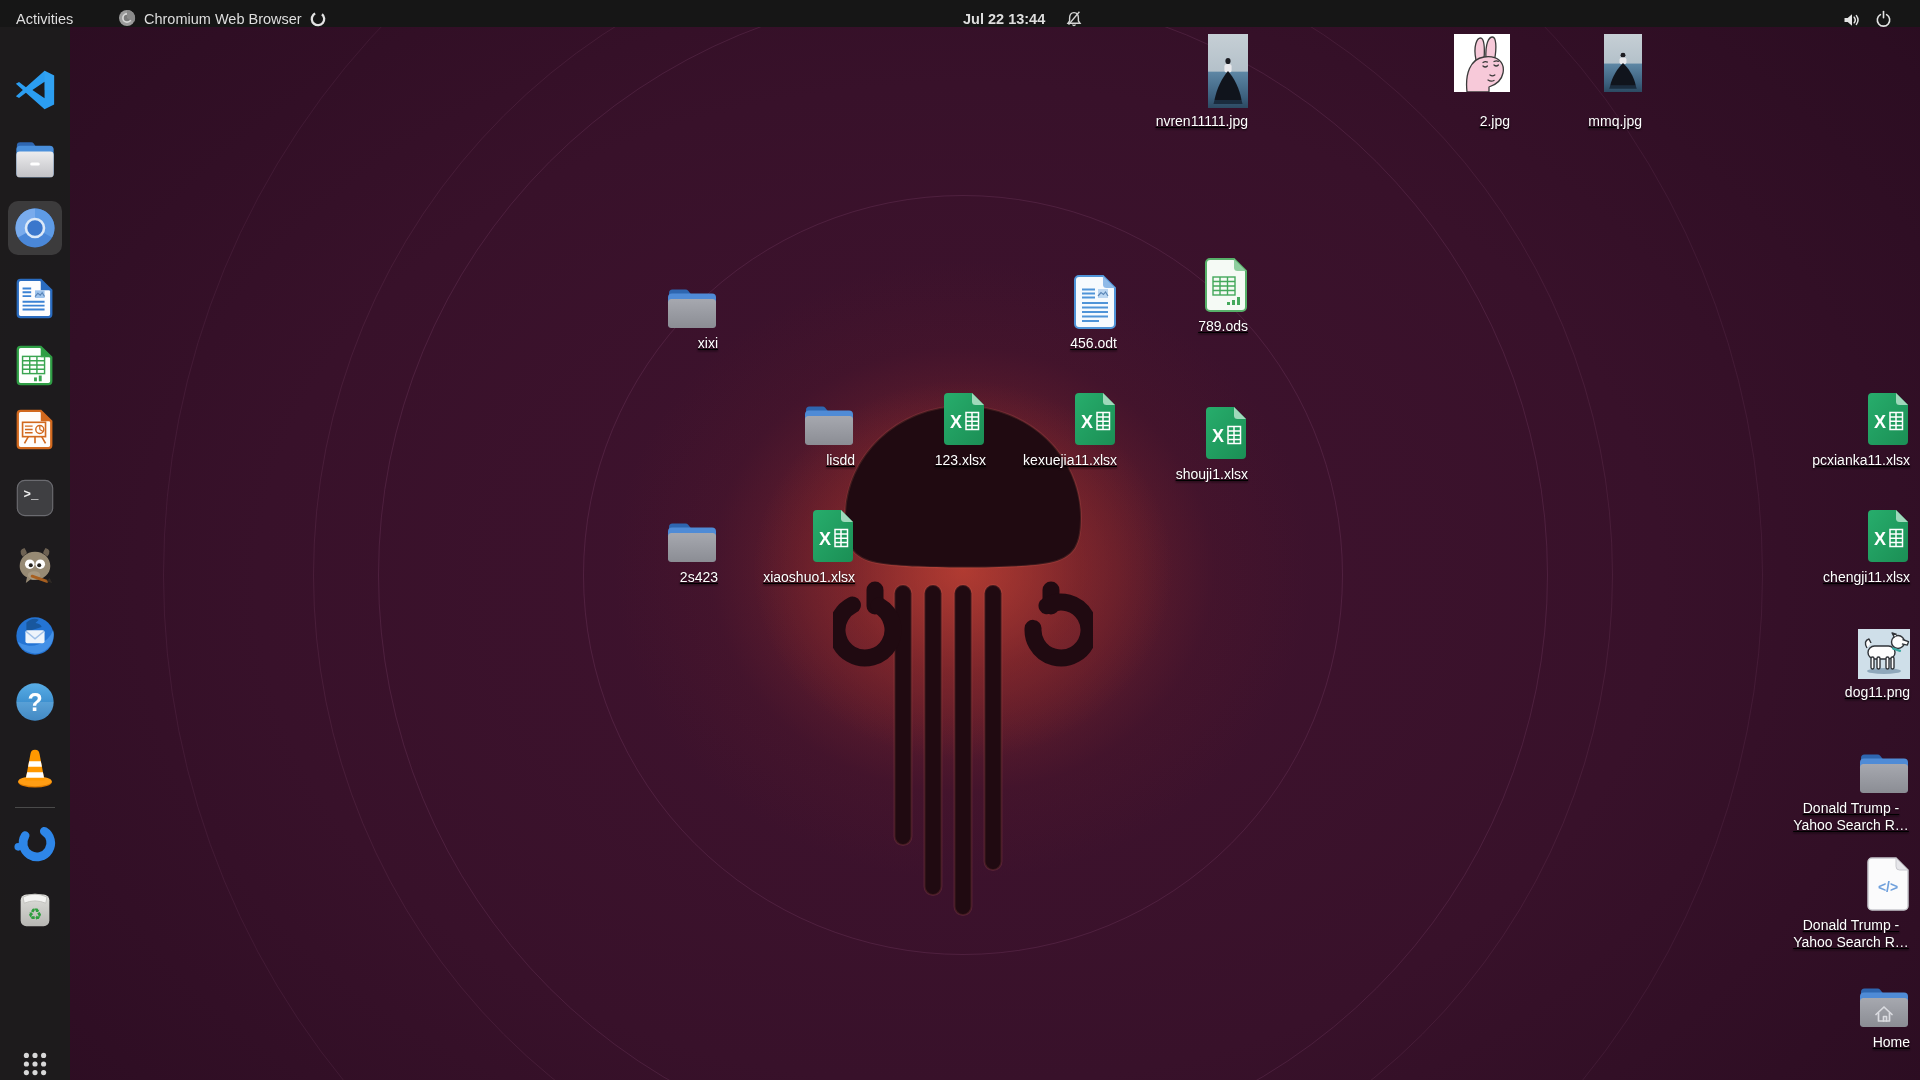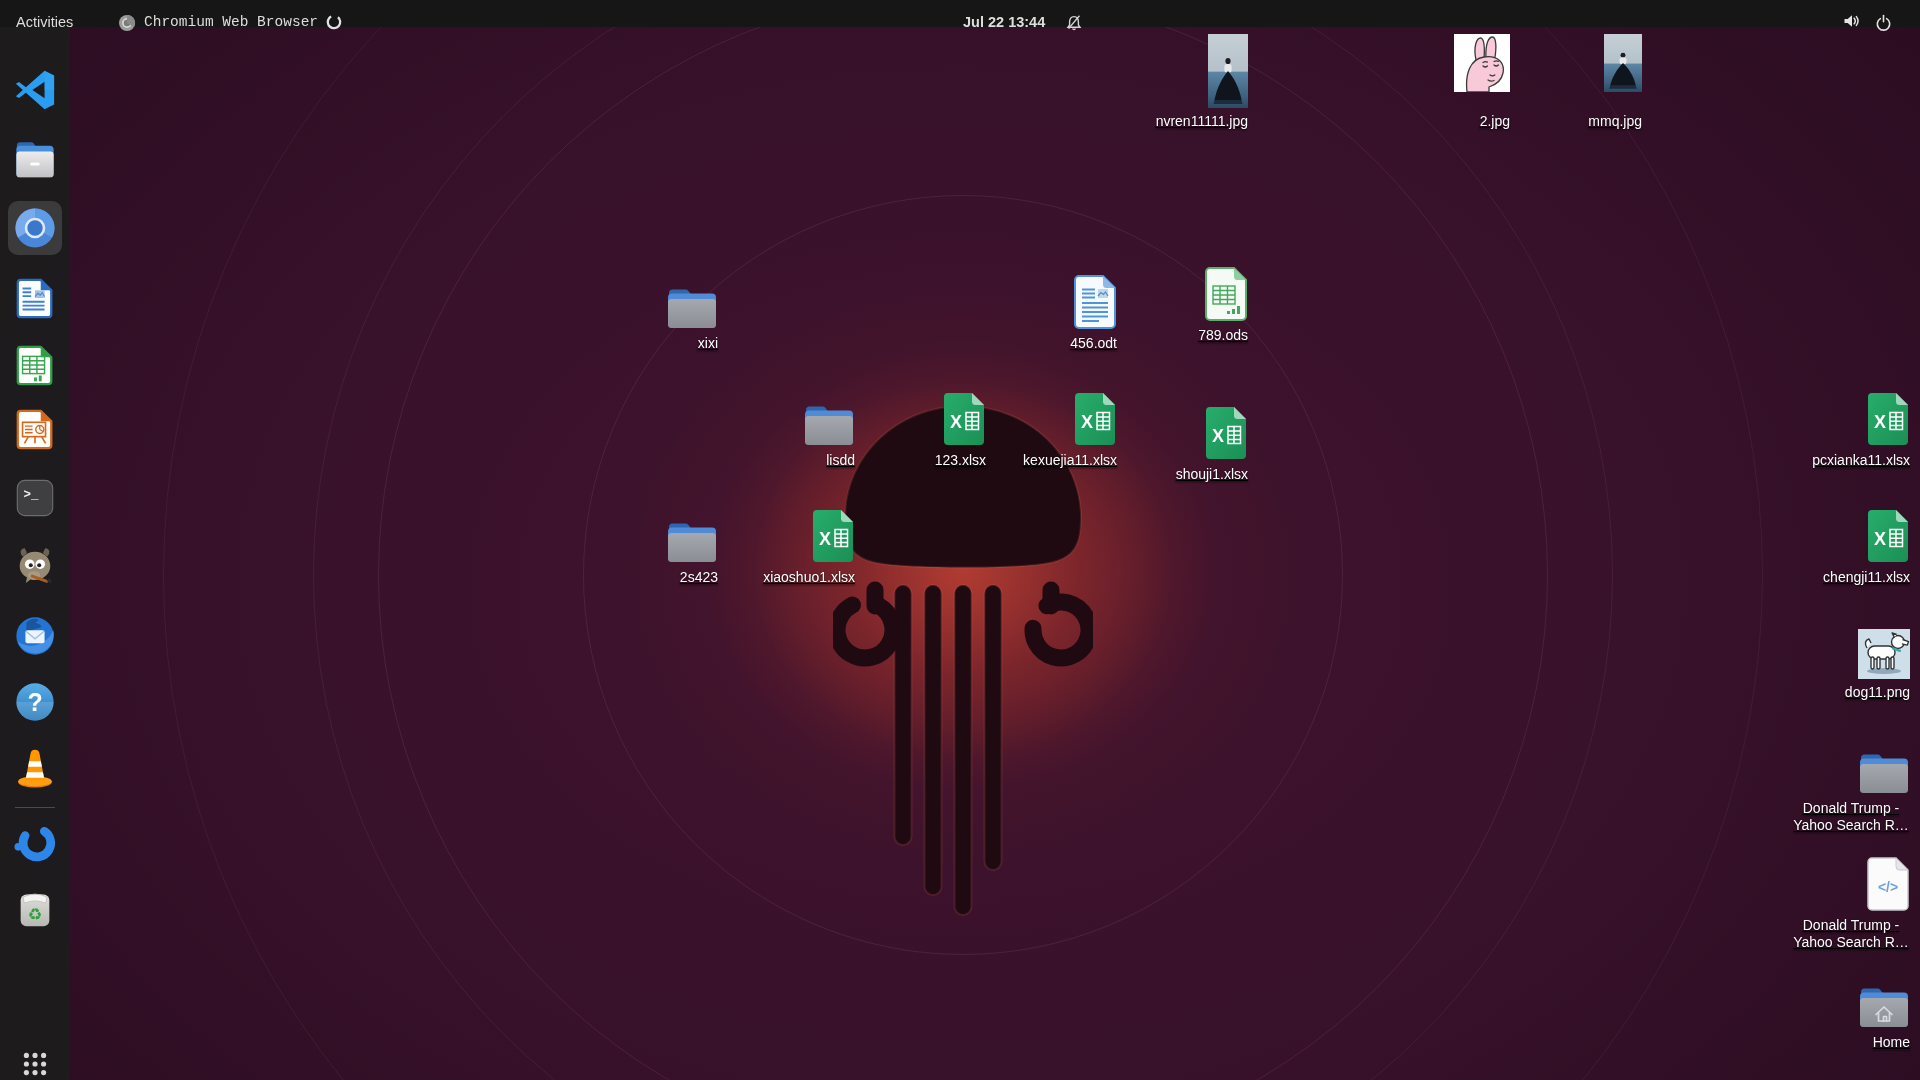--- a/index.html
+++ b/index.html
@@ -2,23 +2,23 @@
 <html><head>
 <meta charset="utf-8">
 <style>
   html,body{margin:0;padding:0;width:1920px;height:1080px;overflow:hidden;
     font-family:"Liberation Sans","DejaVu Sans",sans-serif;background:#1d0917;}
   *{box-sizing:border-box;}
 
   
   .topbar{position:absolute;left:0;top:0;width:1920px;height:27px;background:#161616;
     color:#dedede;font-size:14.5px;z-index:50;}
-  .tb-item{position:absolute;top:14px;height:27px;display:flex;align-items:flex-start;gap:8px;}
+  .tb-item{position:absolute;top:0;height:27px;display:flex;align-items:flex-end;gap:8px;}
   .tb-activities{left:16px;font-weight:500;}
-  .tb-app{left:118px;font-weight:500;font-family:Liberation Mono, monospace;}
+  .tb-app{left:118px;font-weight:500;}
   .tb-clock{left:963px;gap:21px;font-weight:600;}
   .tb-status{right:28px;gap:15px;}
   .tb-ic{display:block;}
 
   
   .dock{position:absolute;left:0;top:27px;width:70px;height:1053px;background:#1c1c1cf2;z-index:40;}
   .dock-item{position:absolute;left:11px;width:48px;height:48px;display:flex;align-items:center;
     justify-content:center;border-radius:10px;}
   .dock-item.active{background:rgba(255,255,255,0.14);left:8px;width:54px;height:54px;}
   .dock-sep{position:absolute;left:15px;width:40px;height:1px;background:#4a4a4a;}
@@ -449,21 +449,21 @@
   <div class="lbl">xixi</div>
 </div>
 <div class="dicon" style="left:993px;top:272px">
   <div class="icbox">
       <svg width="44" height="56">
         <use href="#s-odt"></use>
       </svg>
     </div>
   <div class="lbl">456.odt</div>
 </div>
-<div class="dicon" style="left:1124px;top:264px">
+<div class="dicon" style="left:1124px;top:255px">
   <div class="icbox">
       <svg width="44" height="56">
         <use href="#s-ods"></use>
       </svg>
     </div>
   <div class="lbl">789.ods</div>
 </div>
 
 <div class="dicon" style="left:731px;top:389px">
   <div class="icbox">

